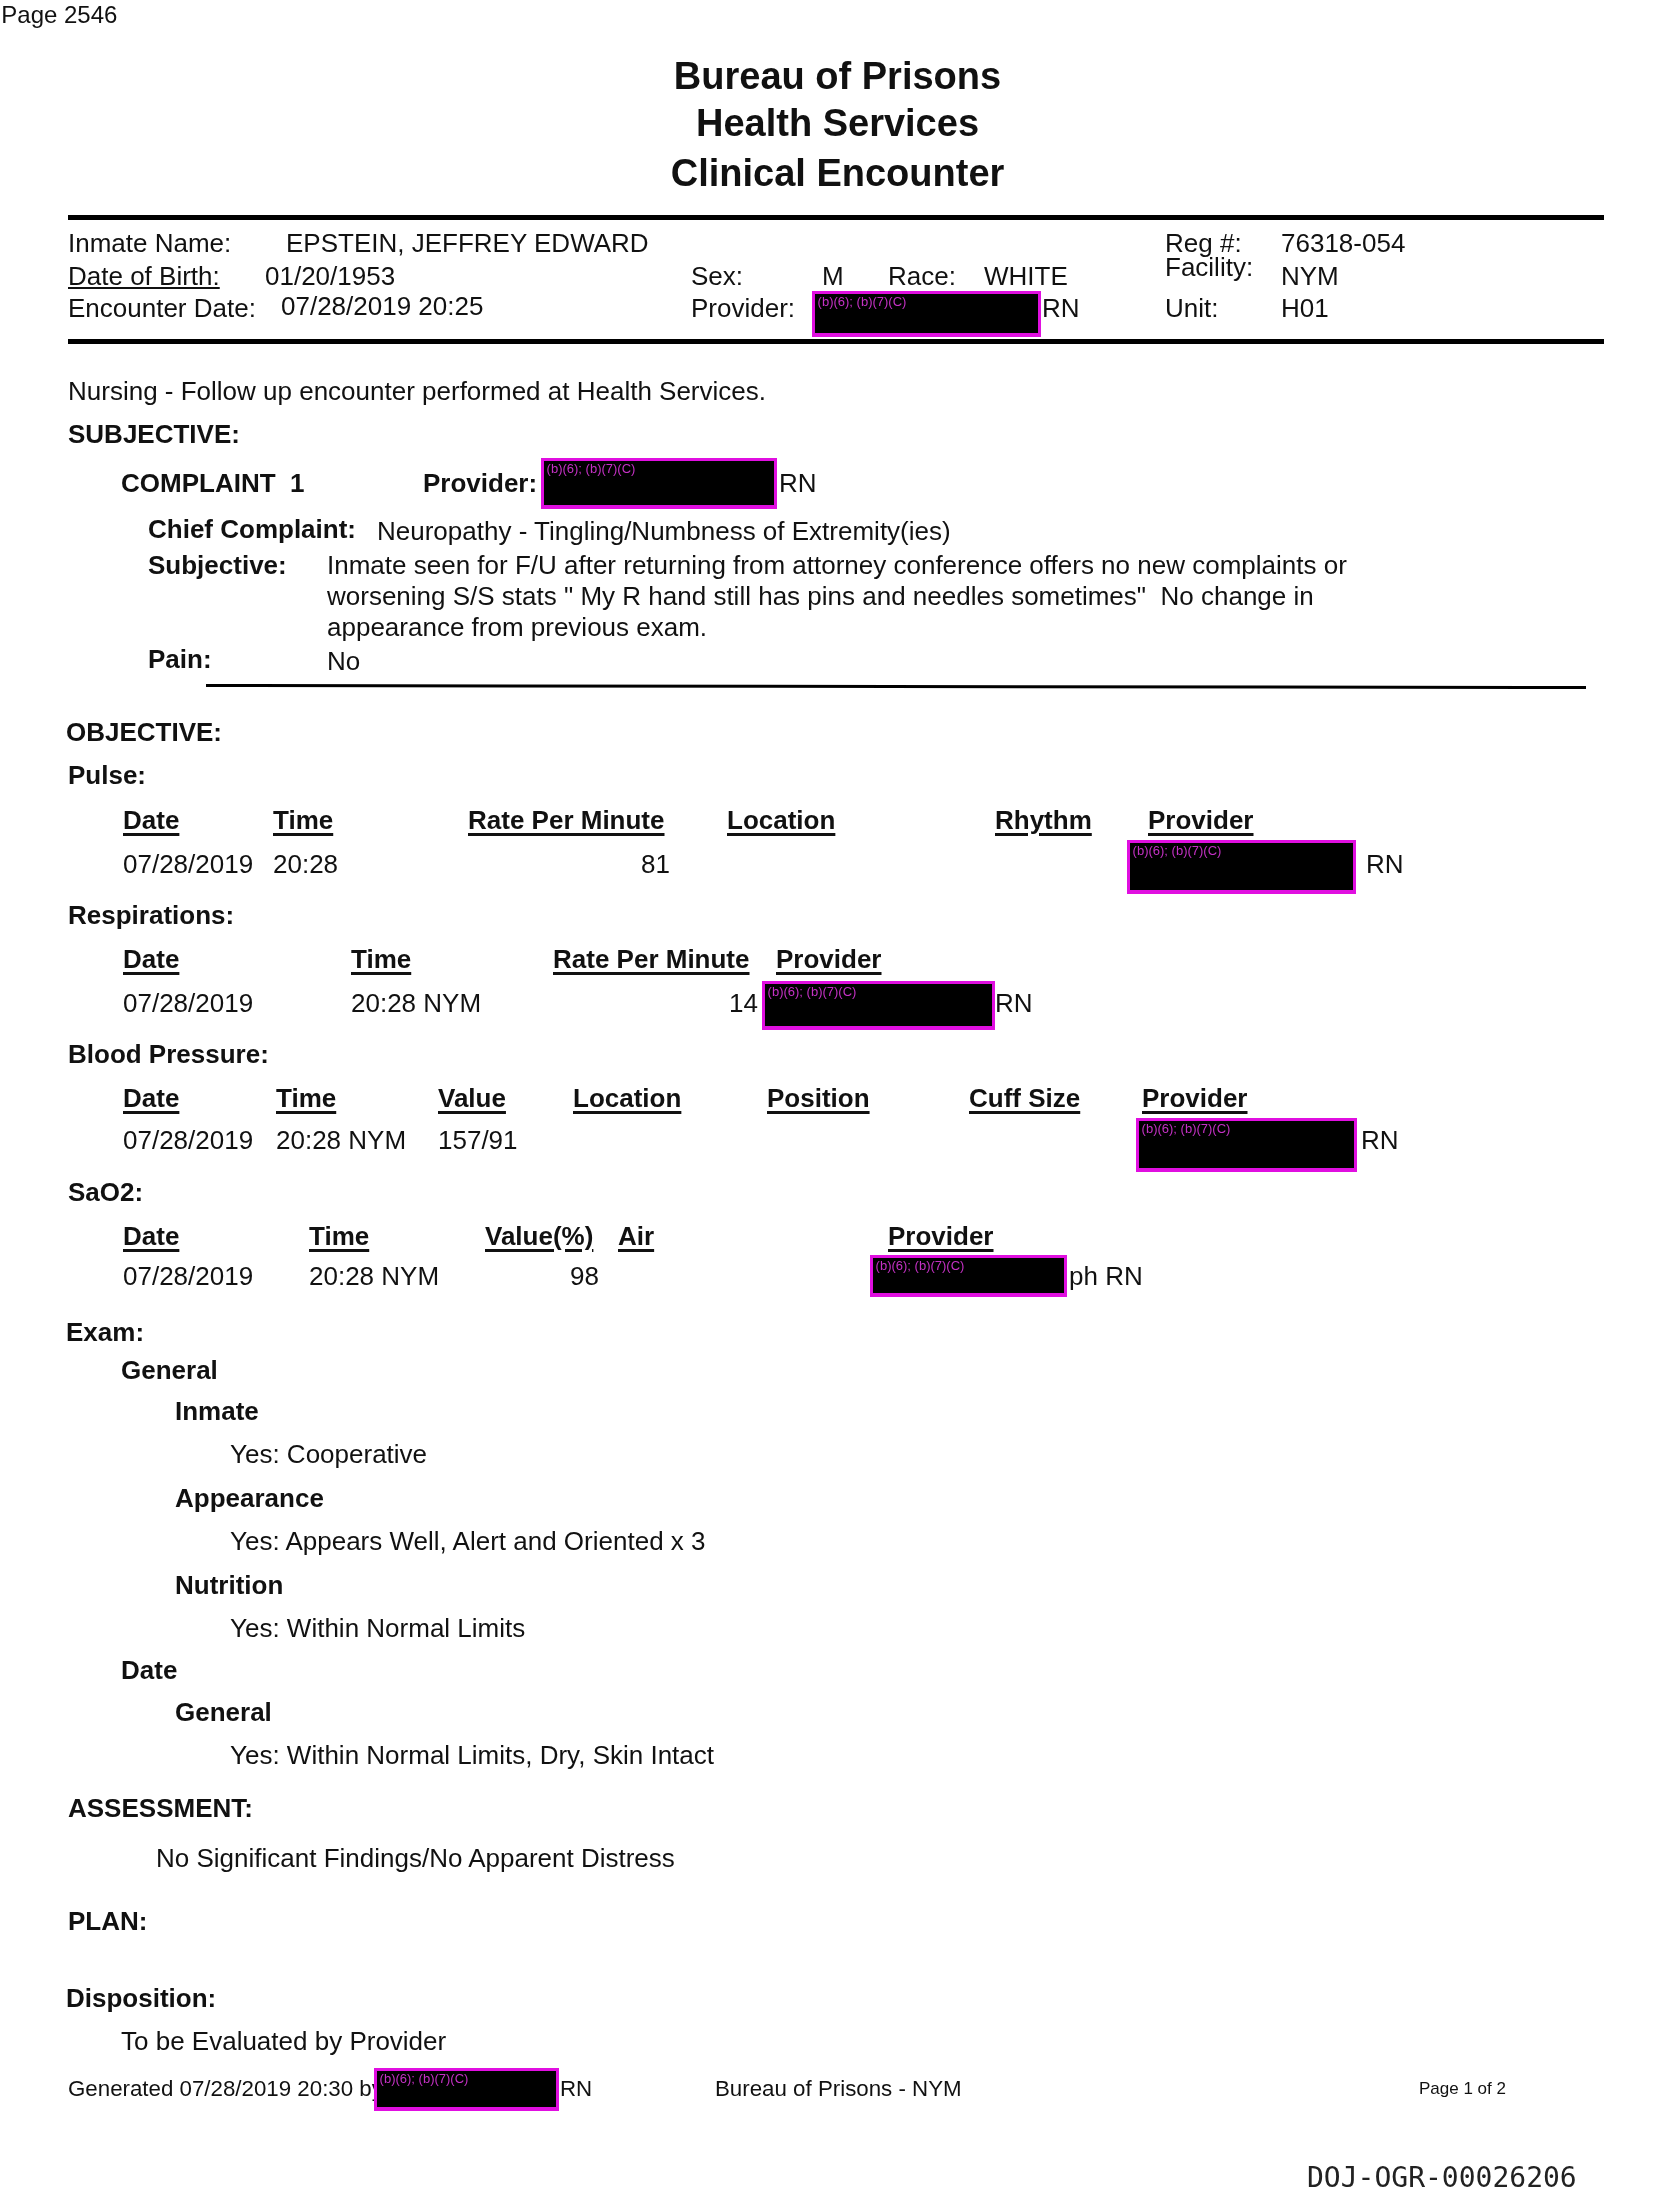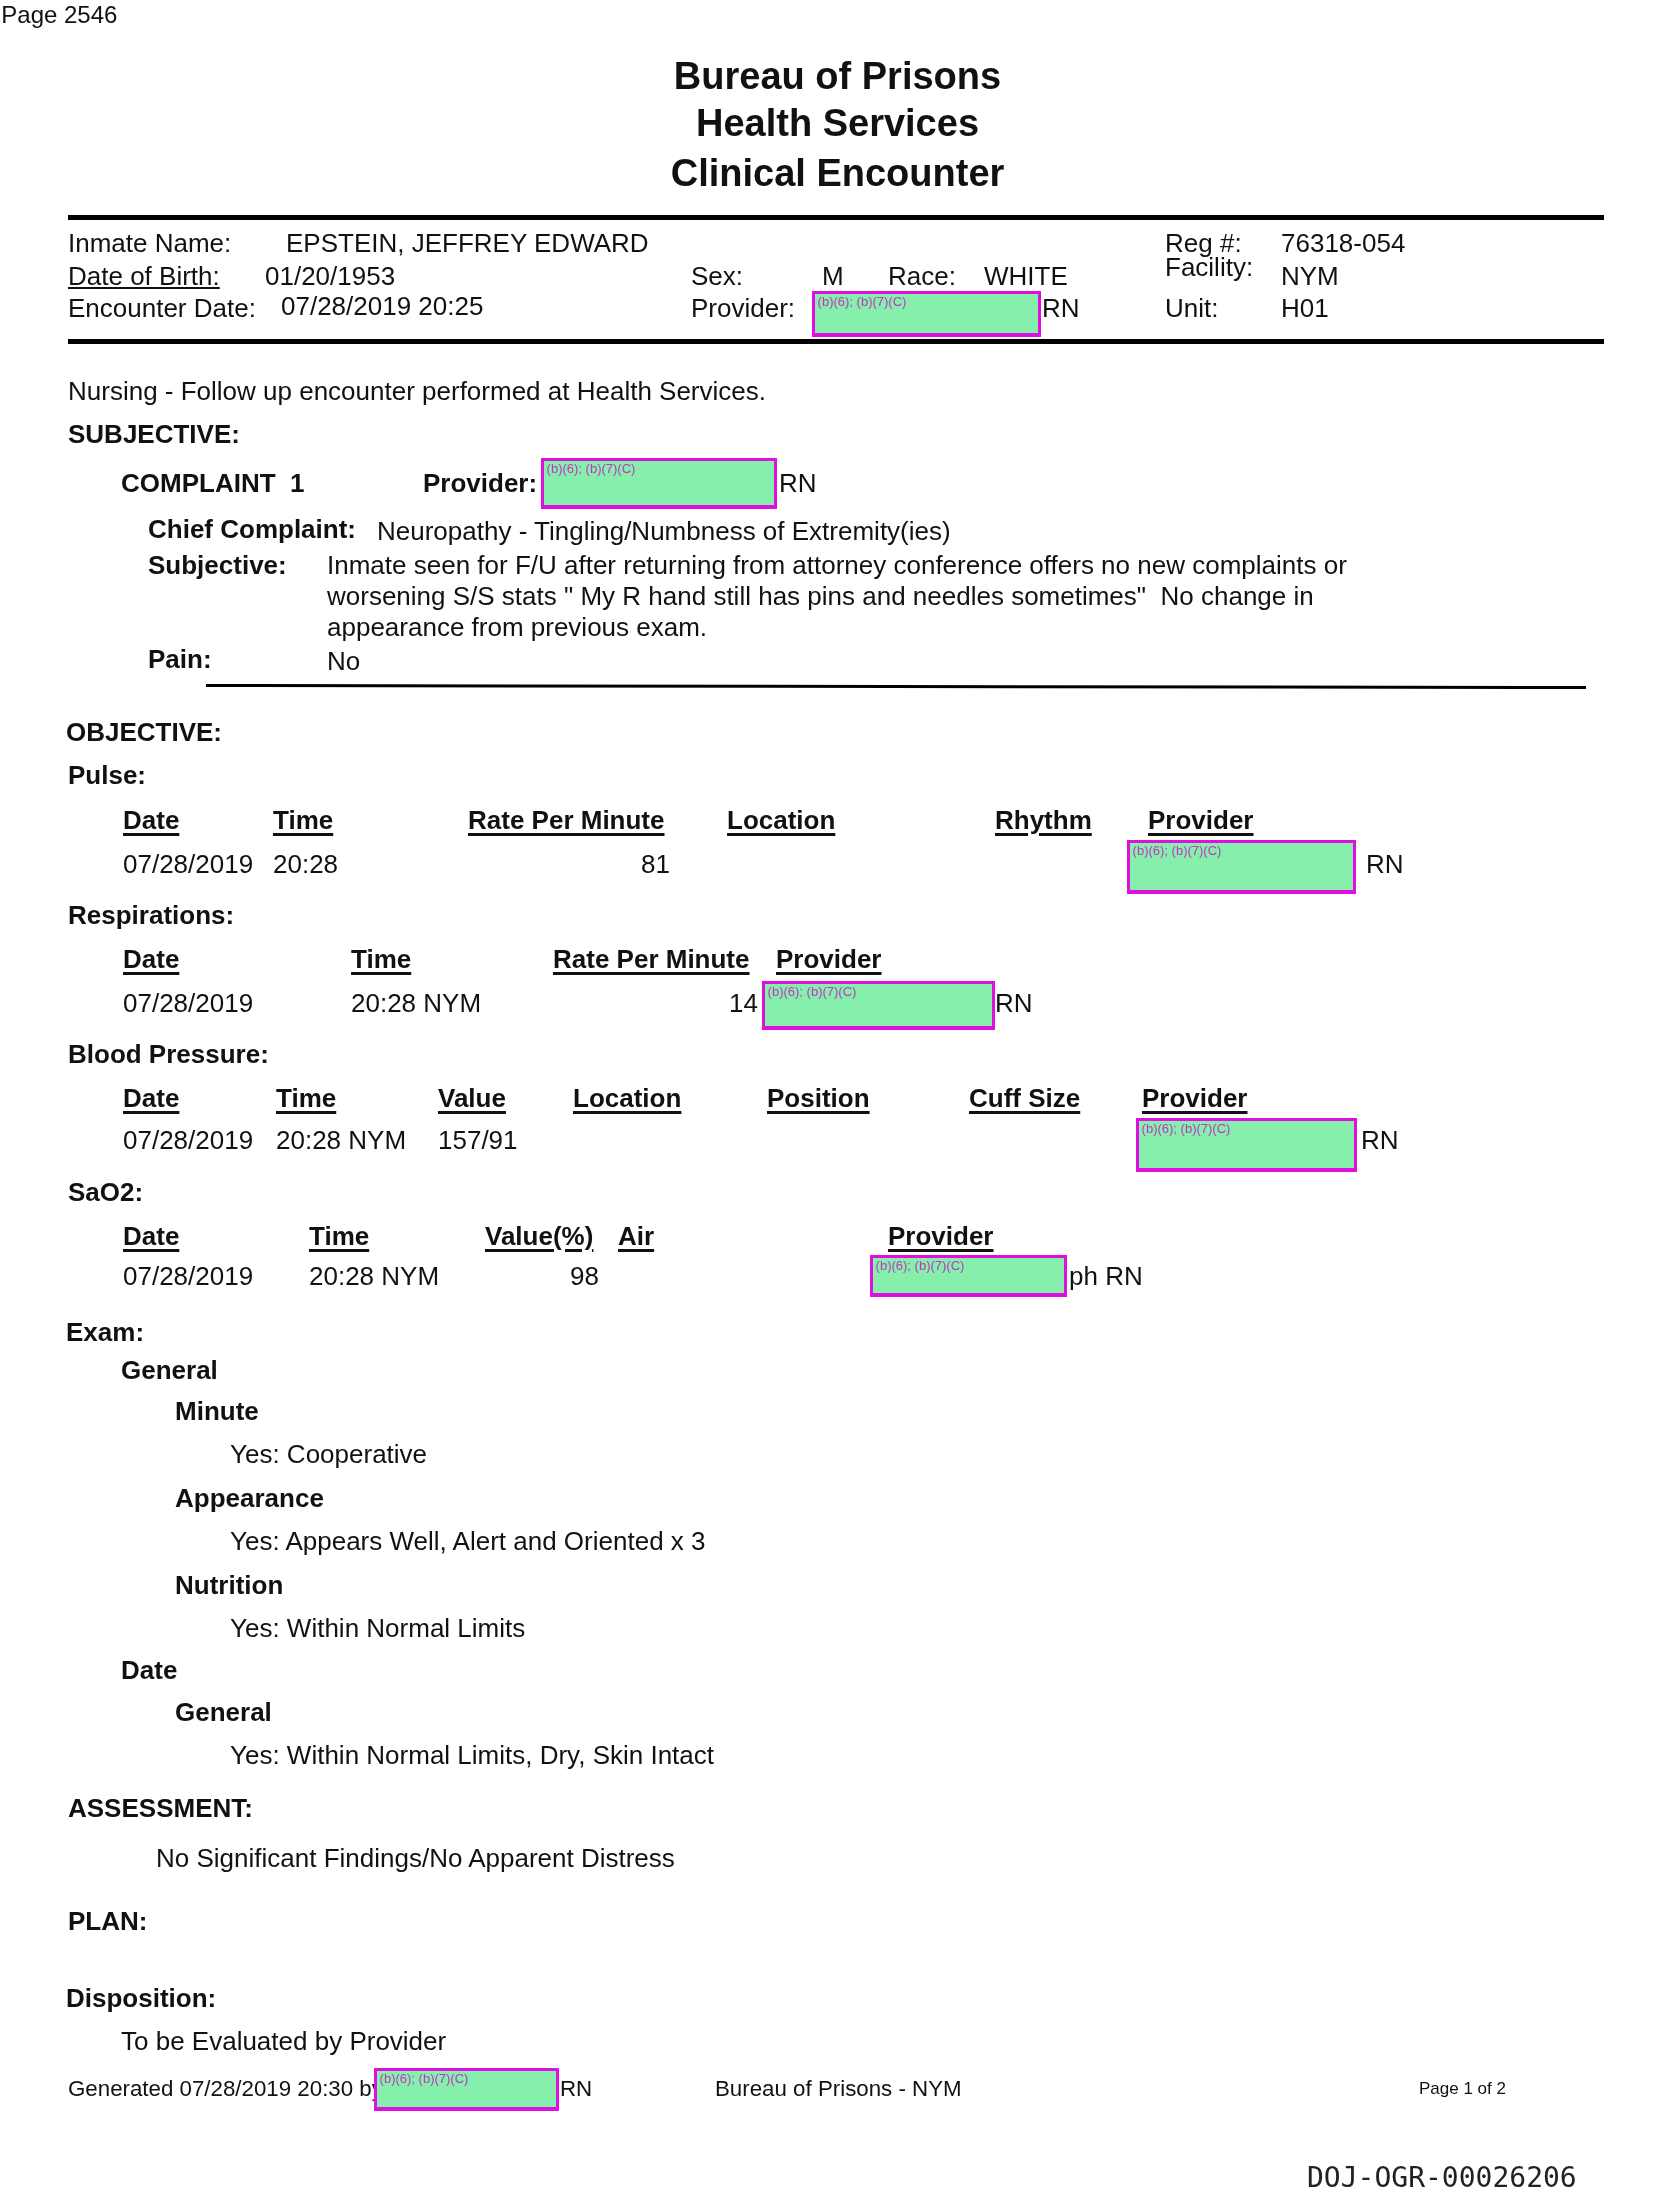--- a/index.html
+++ b/index.html
@@ -4,21 +4,21 @@
 <style>
   html, body { margin:0; padding:0; background:#ffffff; }
   body { width:1675px; height:2205px; position:relative; overflow:hidden;
          font-family:"Liberation Sans", sans-serif; color:#111; }
   .abs { position:absolute; white-space:nowrap; }
   .t { font-size:26px; line-height:30px; }
   .b { font-weight:bold; }
   .u { text-decoration:underline; text-decoration-thickness:2.6px; text-underline-offset:4px; font-weight:bold; }
   .title { font-weight:bold; font-size:38px; line-height:47px; text-align:center; width:1675px; left:0; }
   .rule { position:absolute; background:#000; }
-  .redact { position:absolute; border:3.3px solid #e00fe0; border-bottom-width:4.6px; background:#86efac; box-sizing:border-box; }
+  .redact { position:absolute; border:3.3px solid #e00fe0; border-bottom-width:4.6px; background:#000000; box-sizing:border-box; }
   .redact span { position:absolute; left:2.6px; top:0px; font-size:13px; color:#c531c5; line-height:16px; white-space:nowrap; }
   .pagenum { font-size:24px; }
   .bates { font-family:"DejaVu Sans Mono", monospace; font-size:28px; color:#222; }
 </style>
 </head>
 <body>
 
 <div class="abs pagenum" style="left:1.3px; top:1.3px;">Page 2546</div>
 
 <div class="abs title" style="top:53px;">Bureau of Prisons</div>
@@ -128,21 +128,21 @@
 <div class="abs t" style="left:123px; top:1261px;">07/28/2019</div>
 <div class="abs t" style="left:309px; top:1261px;">20:28 NYM</div>
 <div class="abs t" style="left:570px; top:1261px;">98</div>
 <div class="redact" style="left:870px; top:1255px; width:197px; height:42px;">
     <span>(b)(6); (b)(7)(C)</span>
   </div>
 <div class="abs t" style="left:1069px; top:1261px;">ph RN</div>
 
 <div class="abs t b" style="left:66px; top:1317px;">Exam:</div>
 <div class="abs t b" style="left:121px; top:1355px;">General</div>
-<div class="abs t b" style="left:175px; top:1396px;">Minute</div>
+<div class="abs t b" style="left:175px; top:1396px;">Inmate</div>
 <div class="abs t" style="left:230px; top:1439px;">Yes: Cooperative</div>
 <div class="abs t b" style="left:175px; top:1483px;">Appearance</div>
 <div class="abs t" style="left:230px; top:1526px;">Yes: Appears Well, Alert and Oriented x 3</div>
 <div class="abs t b" style="left:175px; top:1570px;">Nutrition</div>
 <div class="abs t" style="left:230px; top:1613px;">Yes: Within Normal Limits</div>
 <div class="abs t b" style="left:121px; top:1655px;">Date</div>
 <div class="abs t b" style="left:175px; top:1697px;">General</div>
 <div class="abs t" style="left:230px; top:1740px;">Yes: Within Normal Limits, Dry, Skin Intact</div>
 
 <div class="abs t b" style="left:68px; top:1793px;">ASSESSMENT:</div>

